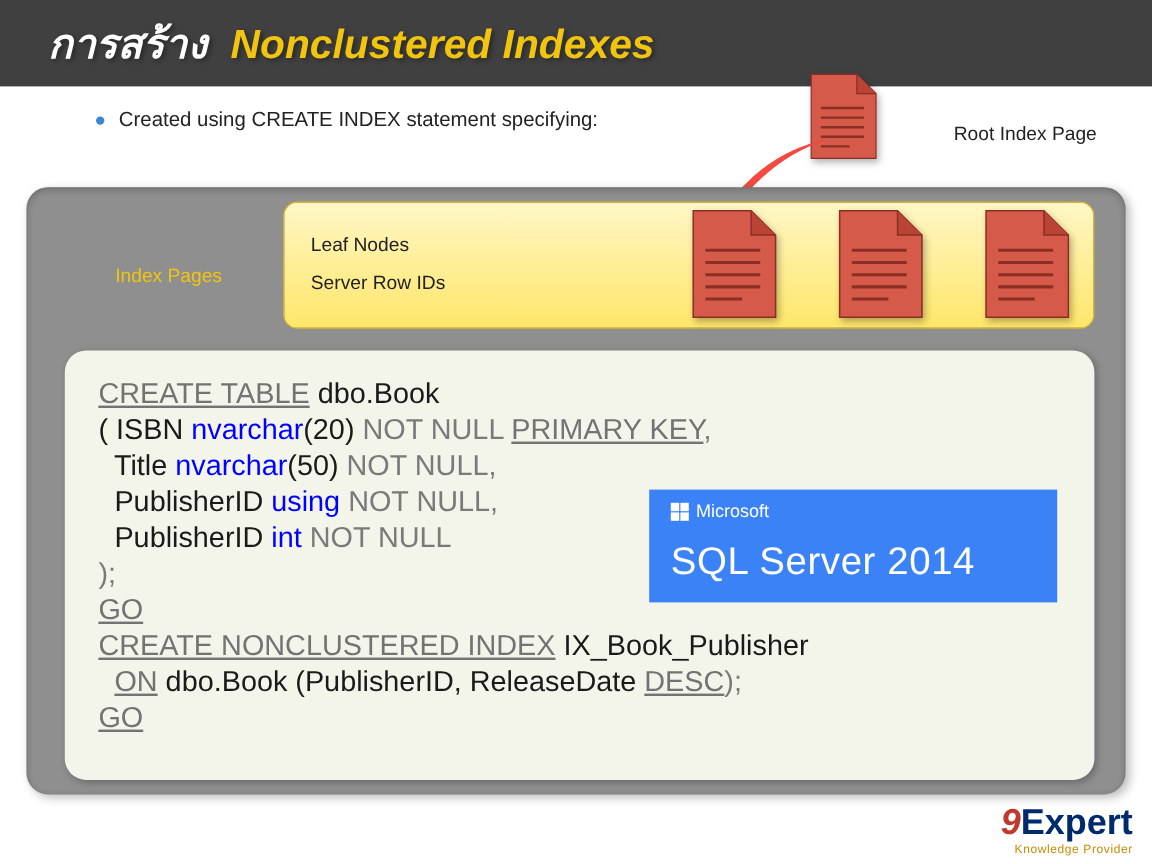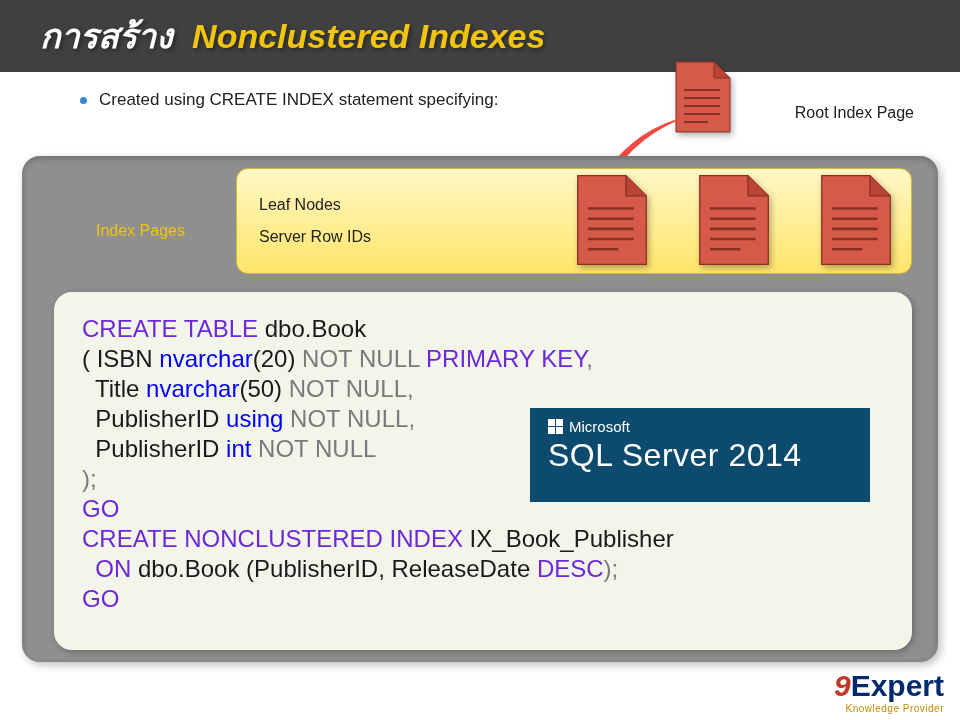--- a/index.html
+++ b/index.html
@@ -82,42 +82,42 @@
     background: #f4f5ea;
     border-radius: 18px;
     box-shadow: 2px 2px 6px rgba(0,0,0,.25);
     padding: 22px 28px;
     font-family: Arial, Helvetica, sans-serif;
     font-size: 24px;
     line-height: 1.25;
     color: #1a1a1a;
     white-space: pre;
   }
-  .code-box .kw { color: #6d28d9; }
+  .code-box .kw { color: #737373; text-decoration: underline; }
   .code-box .ty { color: #0000ff; }
   .code-box .gy { color: #7a7a7a; }
   .code-box .pn { color: #7a7a7a; }
   .sql-badge {
     position: absolute;
-    right: 90px; top: 408px;
+    right: 79px; top: 408px;
     width: 340px; height: 94px;
-    background: #0c4a6e;
+    background: #3b82f6;
     color: #fff;
     padding: 10px 18px 12px 18px;
   }
   .sql-badge .ms {
     font-size: 15px; font-weight: 400;
     display: flex; align-items: center; gap: 6px;
   }
   .sql-badge .win {
     display: inline-grid;
     grid-template: 7px 7px / 7px 7px; gap: 1px;
   }
   .sql-badge .win span { background: #fff; }
-  .sql-badge .prod { font-size: 32px; font-weight: 300; margin-top: 2px; letter-spacing: .5px; }
+  .sql-badge .prod { font-size: 32px; font-weight: 300; margin-top: 14px; letter-spacing: .5px; }
   .brand {
     position: absolute; right: 16px; bottom: 6px;
     text-align: right;
   }
   .brand .line1 { font-size: 30px; font-weight: 700; }
   .brand .line1 .n9 { color: #c0392b; font-style: italic; }
   .brand .line1 .ex { color: #002a6e; }
   .brand .line2 { font-size: 10px; color: #c28b00; letter-spacing: .5px; }
   .doc-icon { filter: drop-shadow(2px 3px 3px rgba(0,0,0,.3)); }
 </style>

